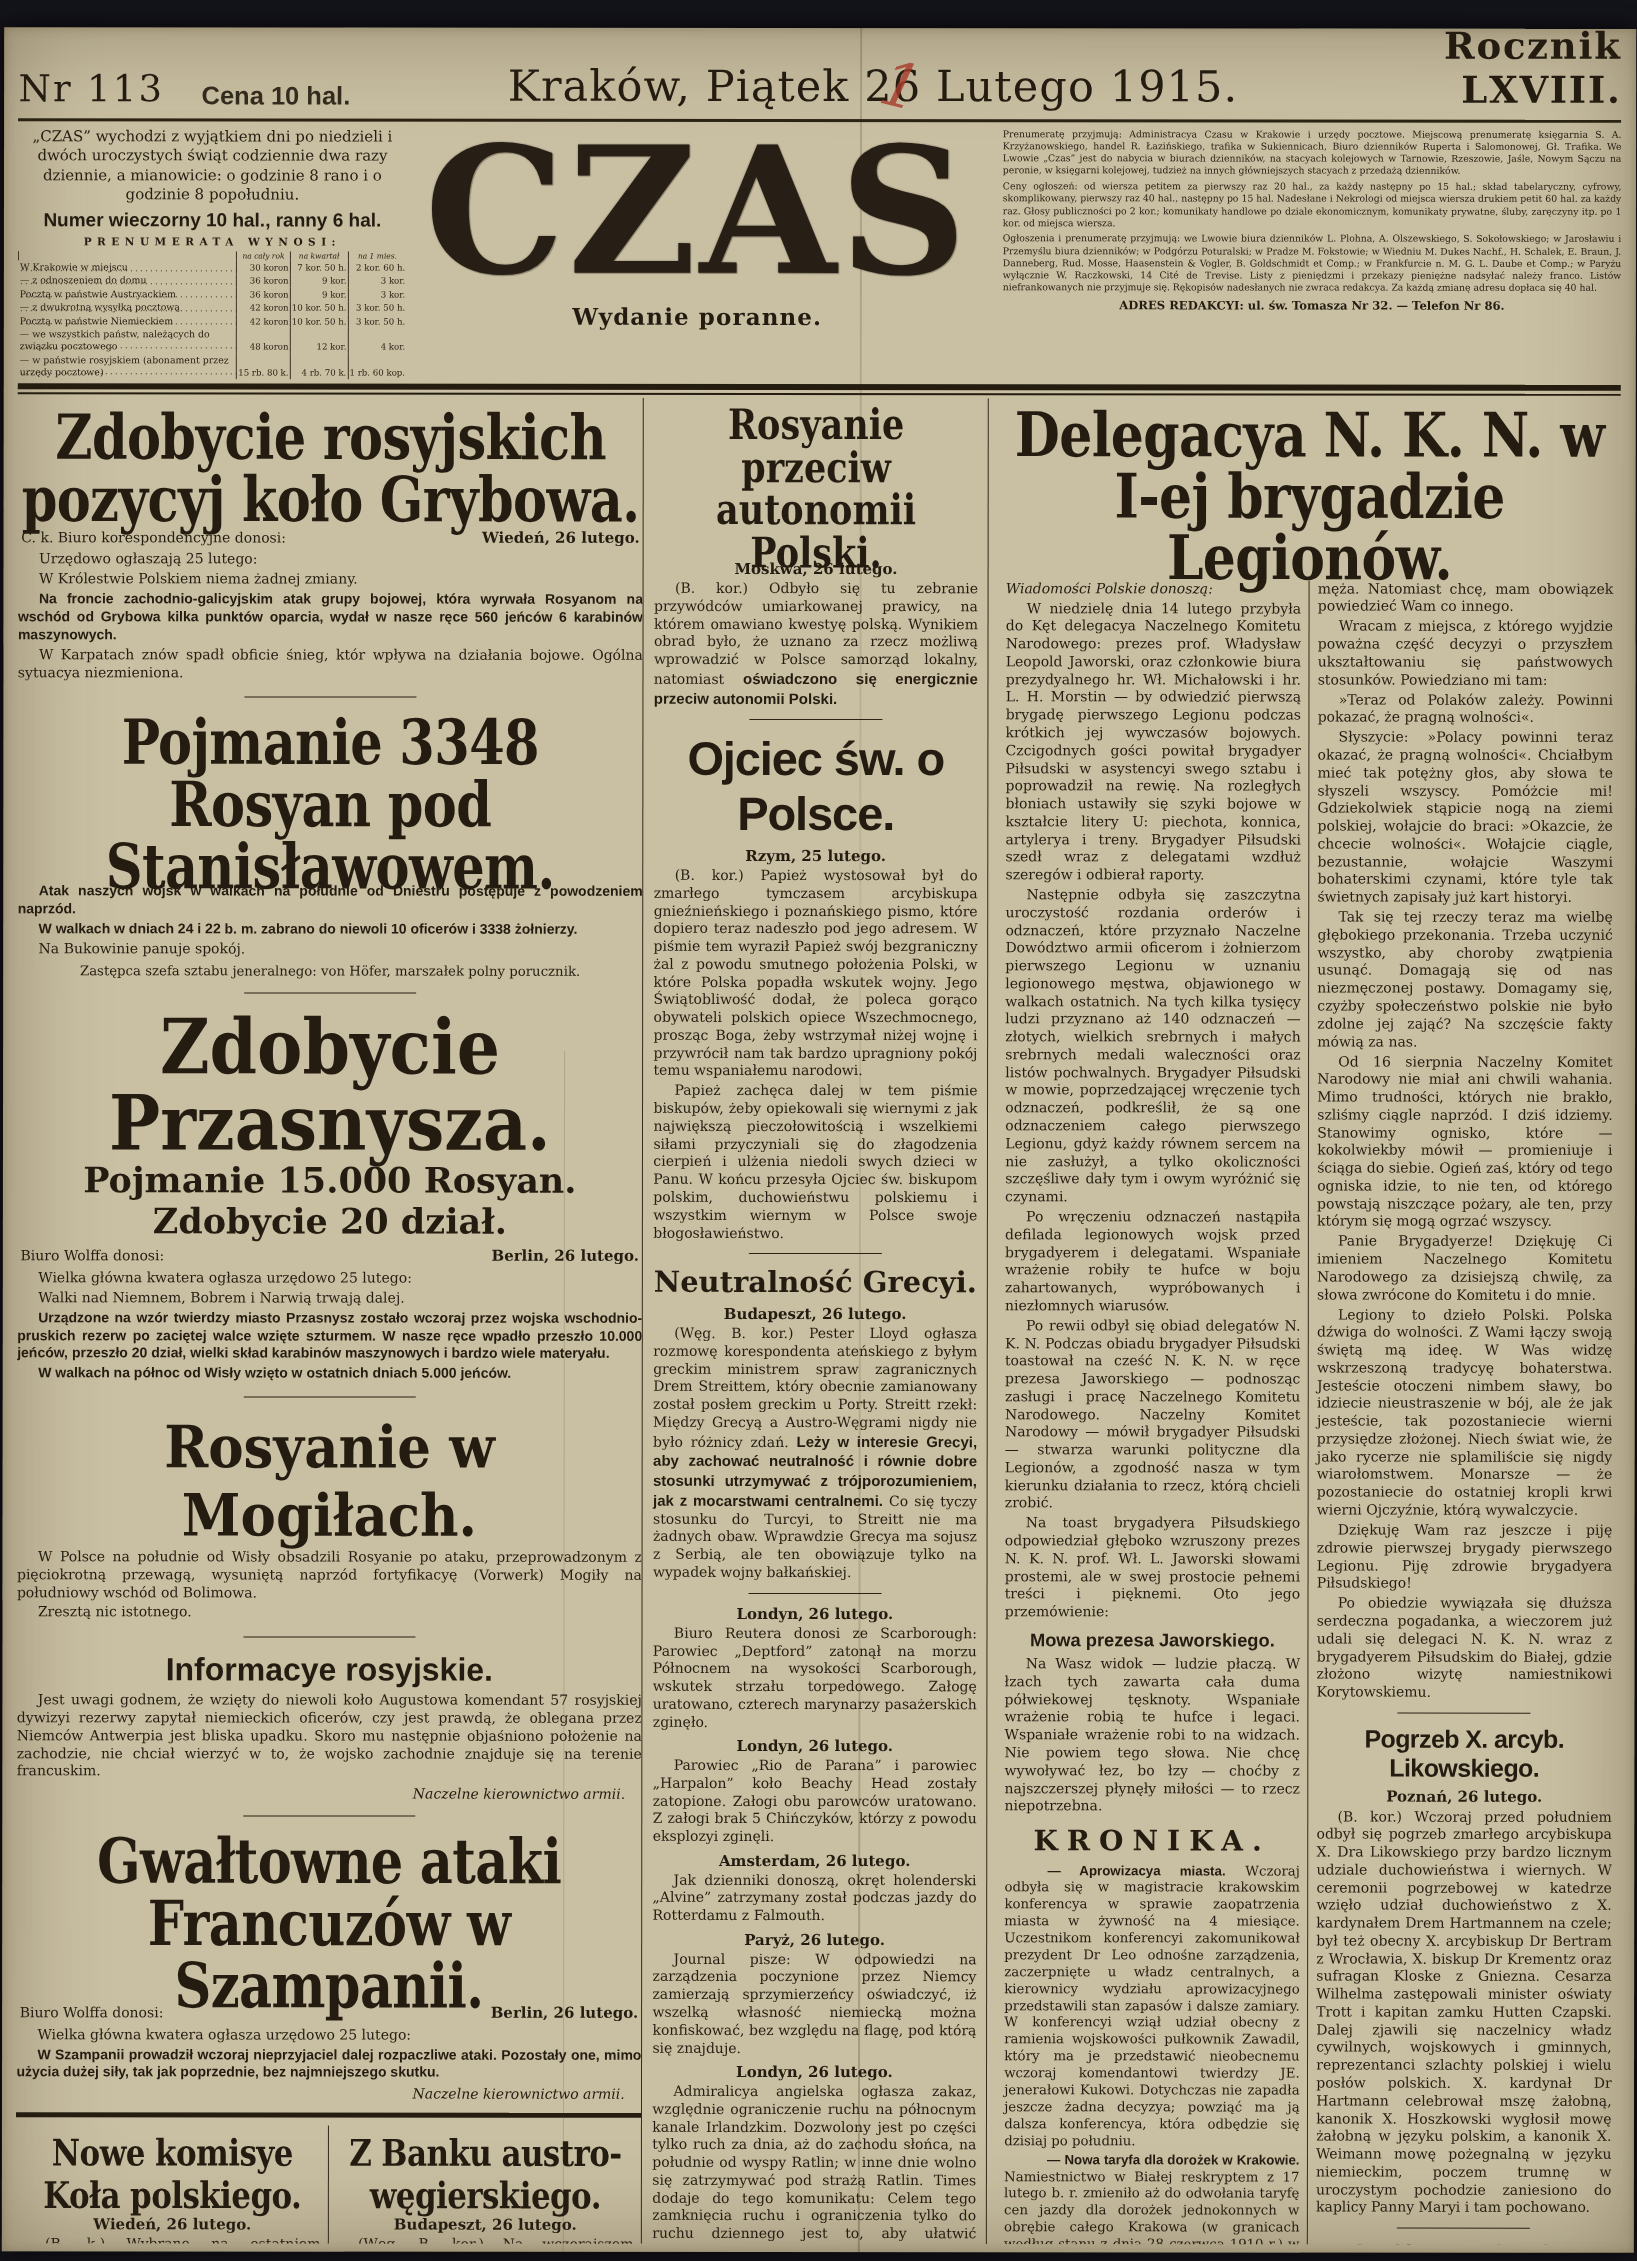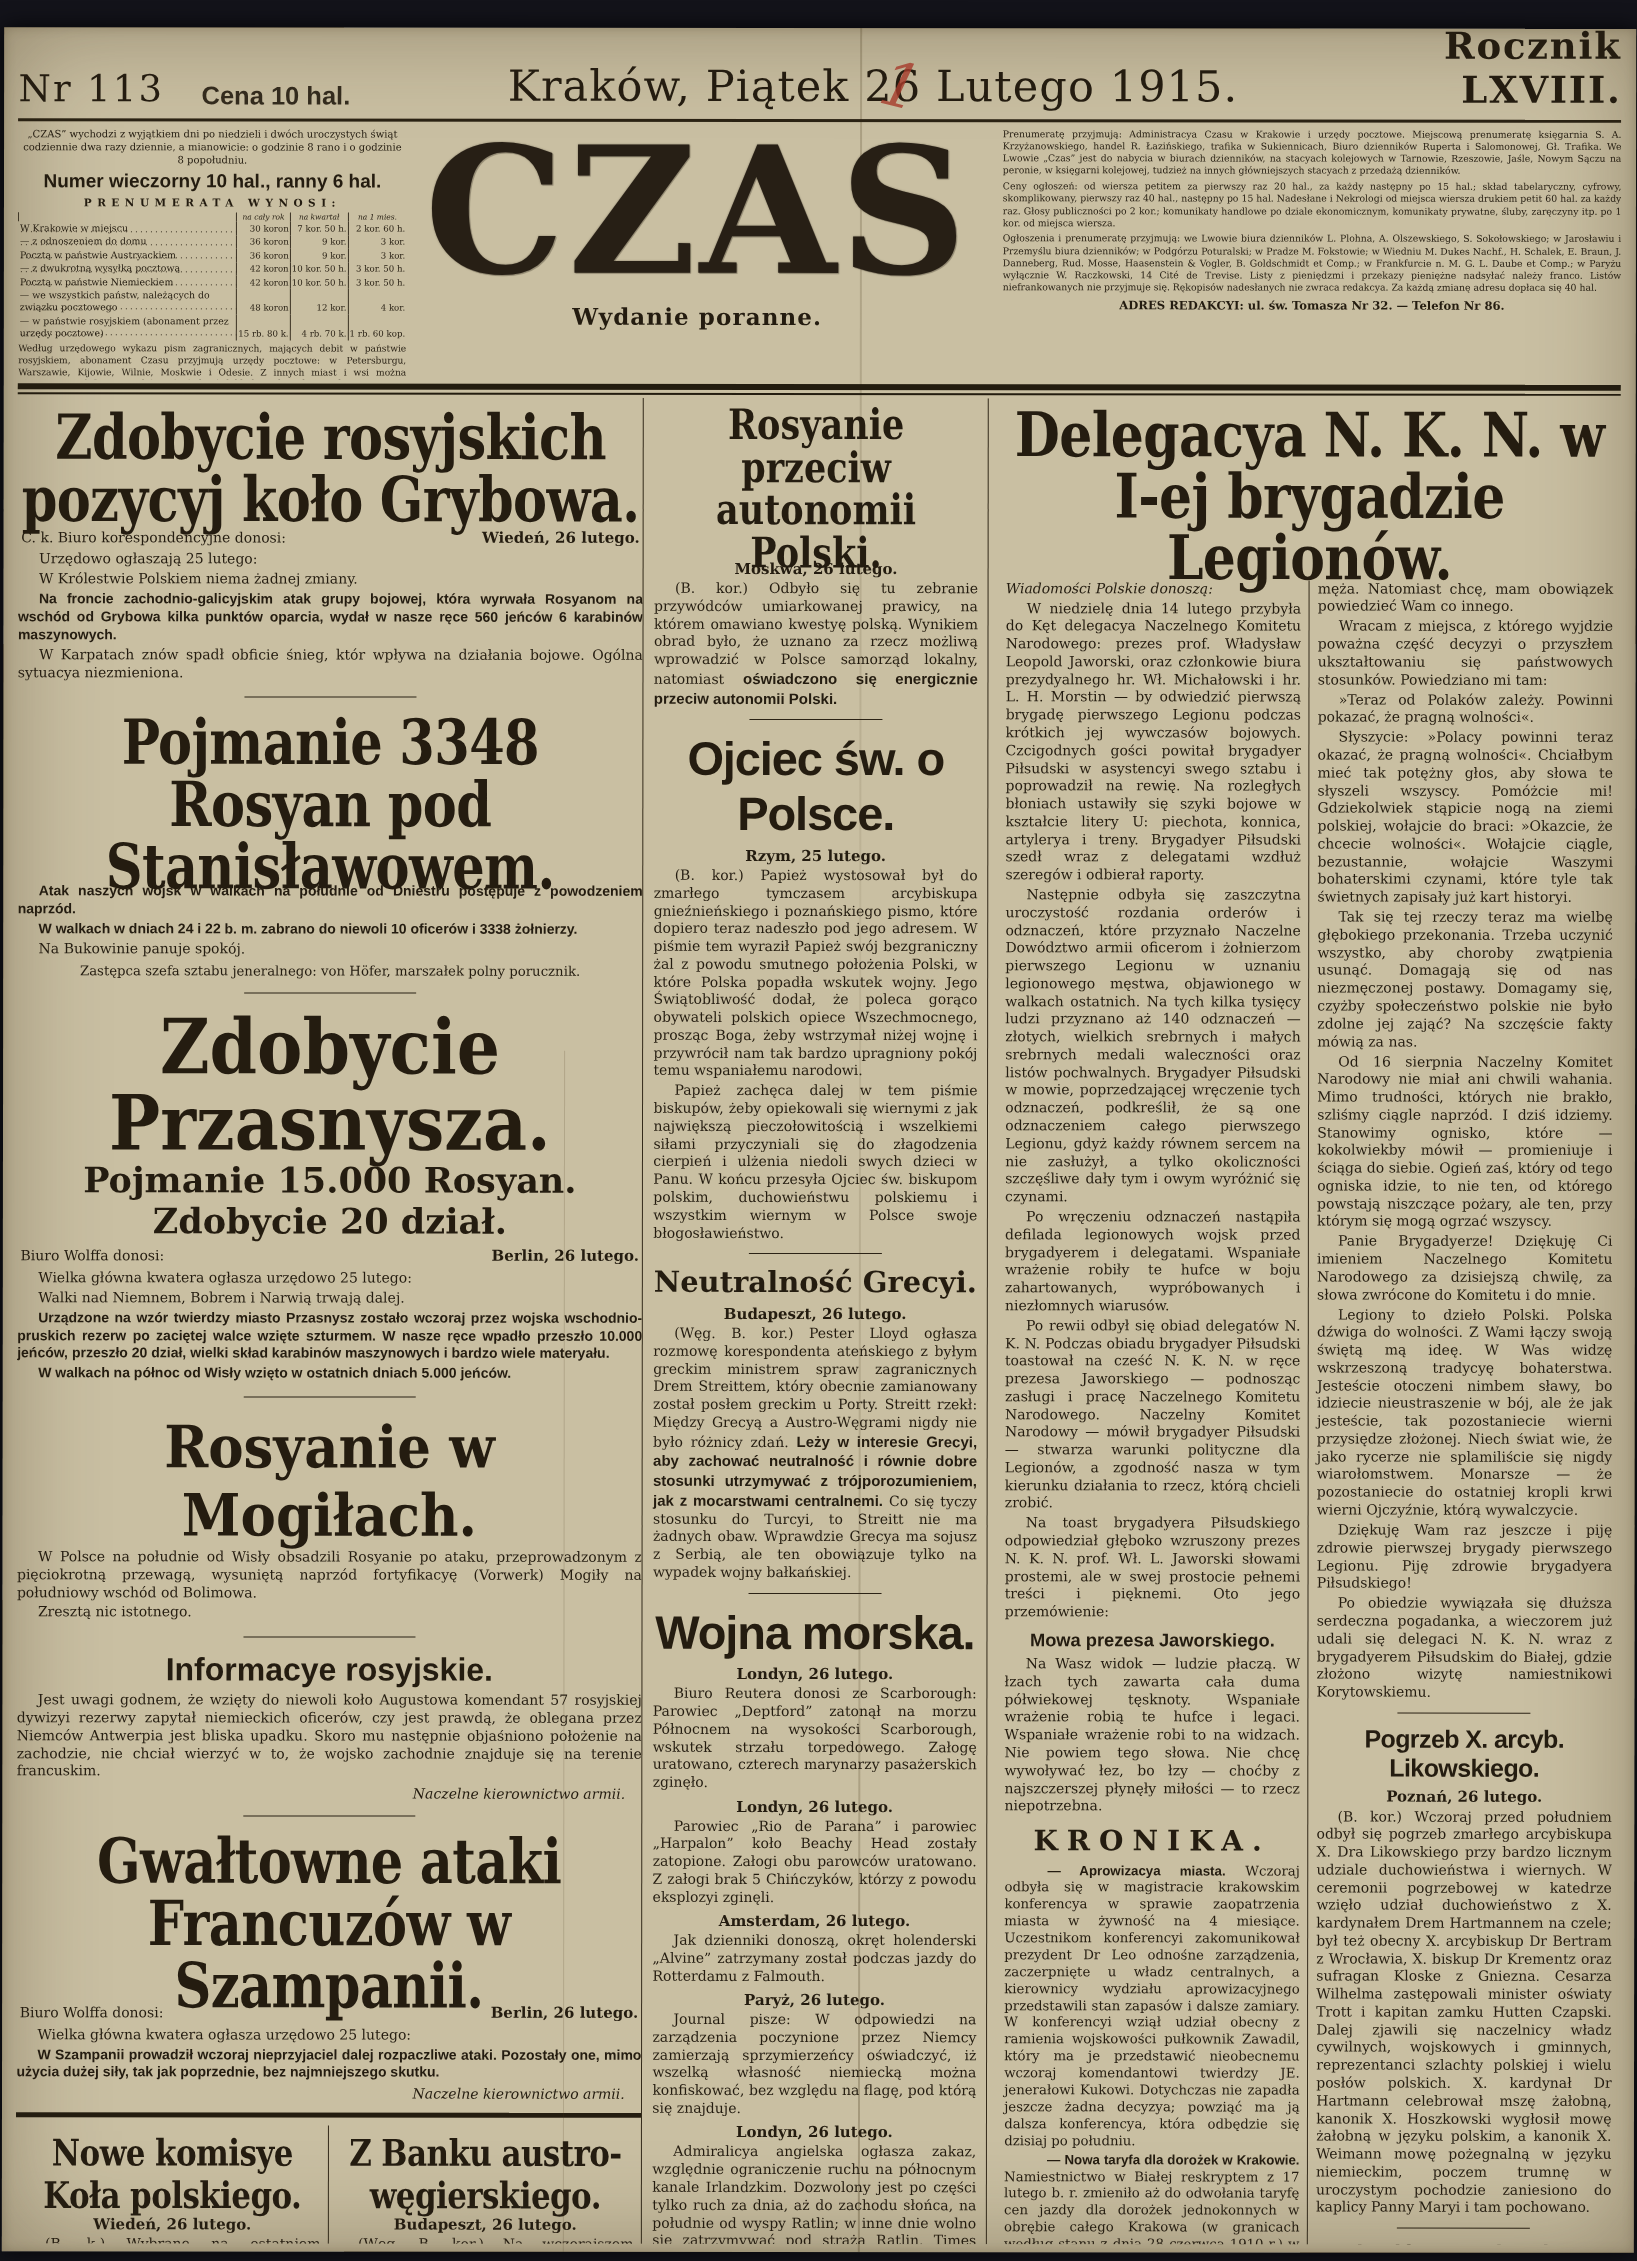--- a/index.html
+++ b/index.html
@@ -27,21 +27,21 @@
   
   .hdr{display:flex;align-items:flex-end;height:79px;}
   .hdr .nr{font-size:37px;width:183px;letter-spacing:2.2px;}
   .hdr .cena{font-size:25.5px;font-weight:bold;width:233px;font-family:"Liberation Sans",sans-serif;opacity:.9;}
   .hdr .date{flex:1;text-align:center;font-size:43px;letter-spacing:1.1px;}
   .hdr .vol{width:310px;text-align:right;font-size:37px;font-weight:bold;letter-spacing:1.7px;}
   .rule-thin{border-top:3.3px solid #2a2213;margin-top:7.8px;}
   
   .strip{display:flex;margin-top:5.5px;height:252px;overflow:hidden;}
   .pren{width:388px;font-size:9.7px;line-height:1.3;}
-  .pren .intro{text-align:center;font-size:10px;}
+  .pren .intro{text-align:center;font-size:15px;}
   .pren .priceline{font-weight:bold;font-size:19px;text-align:center;margin:3.3px 0 1.1px;font-family:"Liberation Sans",sans-serif;}
   .pren .ph{font-weight:bold;text-align:center;letter-spacing:5.5px;font-size:10.5px;margin:2.2px 0;}
   .pt{width:100%;border-collapse:collapse;}
   .pt .chead td{font-size:7.5px;text-align:center;font-style:italic;padding:0 1.1px;border-left:0.6px solid #3a3122;}
   .pt td{font-size:9.4px;padding:0.6px 1.1px;vertical-align:bottom;}
   .pt td.lbl{width:62%;}
   .pt td.v{border-left:0.6px solid #3a3122;text-align:right;white-space:nowrap;font-size:8.6px;}
   .dots{background-image:radial-gradient(circle,#3a3122 0.7px,transparent 0.7px);
         background-size:5px 5px;background-position:0 85%;background-repeat:repeat-x;}
   .pren .note,.pren .note2{margin-top:3.3px;text-align:justify;font-size:9.1px;}
@@ -300,21 +300,20 @@
         <div class="sep sm"></div>
 
         <article>
           <h1 class="hM3">Neutralność Grecyi.</h1>
           <div class="dl-only">Budapeszt, 26 lutego.</div>
           <p class="b"><span>(Węg. B. kor.) Pester Lloyd ogłasza rozmowę korespondenta ateńskiego z byłym greckim ministrem spraw zagranicznych Drem Streittem, który obecnie zamianowany został posłem greckim u Porty. Streitt rzekł: Między Grecyą a Austro-Węgrami nigdy nie było różnicy zdań.</span> <span class="bold-sans">Leży w interesie Grecyi, aby zachować neutralność i równie dobre stosunki utrzymywać z trójporozumieniem, jak z mocarstwami centralnemi.</span> <span>Co się tyczy stosunku do Turcyi, to Streitt nie ma żadnych obaw. Wprawdzie Grecya ma sojusz z Serbią, ale ten obowiązuje tylko na wypadek wojny bałkańskiej.</span></p>
         </article>
         <div class="sep sm"></div>
 
         <article>
-          <h1 class="hM2">Wojna morska.</h1>
           <div class="dl-only">Londyn, 26 lutego.</div>
           <p class="b">Biuro Reutera donosi ze Scarborough: Parowiec „Deptford” zatonął na morzu Północnem na wysokości Scarborough, wskutek strzału torpedowego. Załogę uratowano, czterech marynarzy pasażerskich zginęło.</p>
           <div class="dl-only">Londyn, 26 lutego.</div>
           <p class="b">Parowiec „Rio de Parana” i parowiec „Harpalon” koło Beachy Head zostały zatopione. Załogi obu parowców uratowano. Z załogi brak 5 Chińczyków, którzy z powodu eksplozyi zginęli.</p>
           <div class="dl-only">Amsterdam, 26 lutego.</div>
           <p class="b">Jak dzienniki donoszą, okręt holenderski „Alvine” zatrzymany został podczas jazdy do Rotterdamu z Falmouth.</p>
           <div class="dl-only">Paryż, 26 lutego.</div>
           <p class="b">Journal pisze: W odpowiedzi na zarządzenia poczynione przez Niemcy zamierzają sprzymierzeńcy oświadczyć, iż wszelką własność niemiecką można konfiskować, bez względu na flagę, pod którą się znajduje.</p>
           <div class="dl-only">Londyn, 26 lutego.</div>
           <p class="b">Admiralicya angielska ogłasza zakaz, względnie ograniczenie ruchu na północnym kanale Irlandzkim. Dozwolony jest po części tylko ruch za dnia, aż do zachodu słońca, na południe od wyspy Ratlin; w inne dnie wolno się zatrzymywać pod strażą Ratlin. Times dodaje do tego komunikatu: Celem tego zamknięcia ruchu i ograniczenia tylko do ruchu dziennego jest to, aby ułatwić przeszukiwanie okrętów, a zarazem utrudnić okrętom nieprzyjacielskim operacye w tej okolicy. Wskutek tego prawdopodobnie po większej części ruch skieruje się na kanał południowo-irlandzki.</p>

